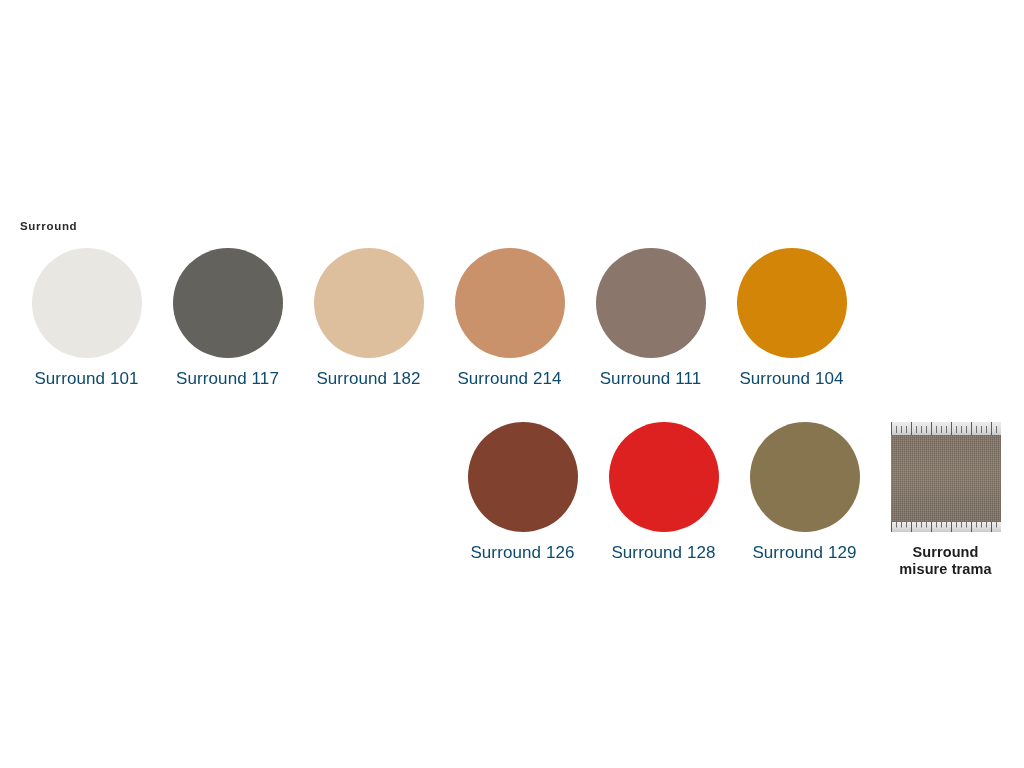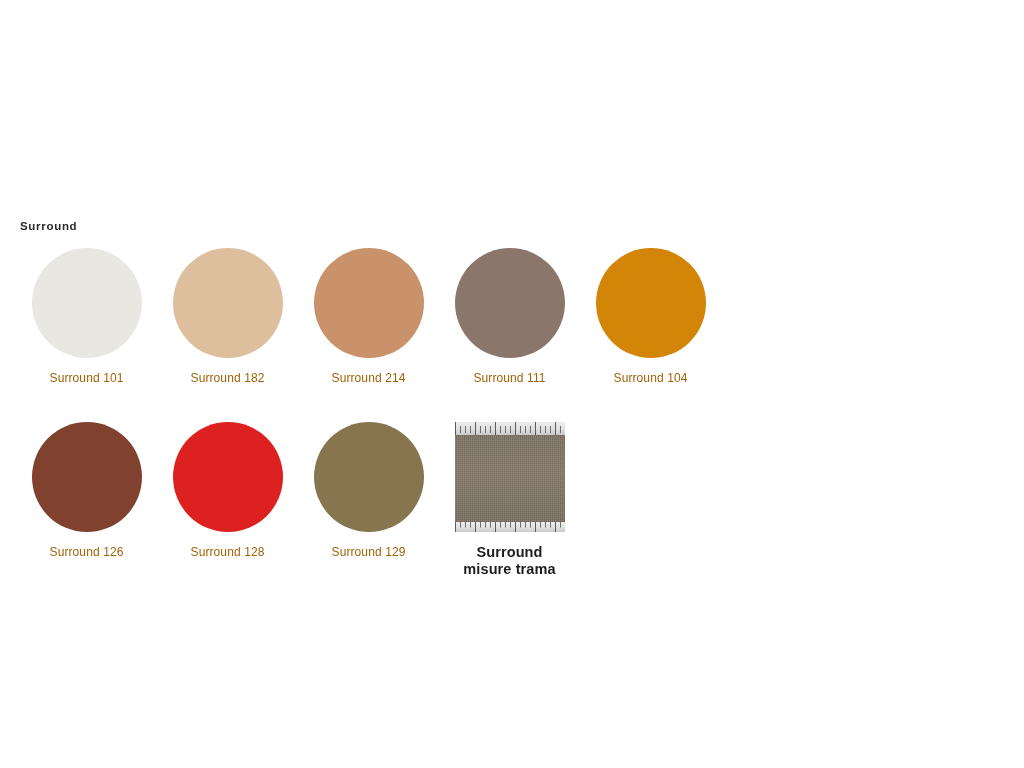--- a/index.html
+++ b/index.html
@@ -44,41 +44,42 @@
     width: 1000px;
   }
 
   .swatch-row {
     display: flex;
     flex-direction: row;
     align-items: flex-start;
   }
   .swatch-row.row-2 {
     margin-top: 35px;
+    justify-content: flex-end;
   }
 
   .swatch {
     width: 141px;
     display: flex;
     flex-direction: column;
     align-items: center;
     flex: 0 0 141px;
   }
 
   .swatch-chip {
     width: 110px;
     height: 110px;
     border-radius: 50%;
     background: #cccccc;
   }
 
   .swatch-label {
     margin-top: 12px;
-    font-size: 12px;
-    color: #a16207;
+    font-size: 17px;
+    color: #0c4a6e;
     letter-spacing: 0.1px;
     text-align: center;
     line-height: 17px;
     white-space: nowrap;
   }
 
   
   .swatch.fabric .swatch-chip {
     border-radius: 0;
     position: relative;
@@ -175,20 +176,24 @@
   <div class="swatch-grid">
 
     <div class="swatch-row row-1">
 
       <div class="swatch">
         <div class="swatch-chip" style="background: rgb(232, 231, 225);"></div>
         <div class="swatch-label">Surround 101</div>
       </div>
 
 
+      <div class="swatch">
+        <div class="swatch-chip" style="background: rgb(99, 98, 93);"></div>
+        <div class="swatch-label">Surround 117</div>
+      </div>
 
       <div class="swatch">
         <div class="swatch-chip" style="background: rgb(221, 191, 157);"></div>
         <div class="swatch-label">Surround 182</div>
       </div>
 
       <div class="swatch">
         <div class="swatch-chip" style="background: rgb(201, 146, 107);"></div>
         <div class="swatch-label">Surround 214</div>
       </div>

